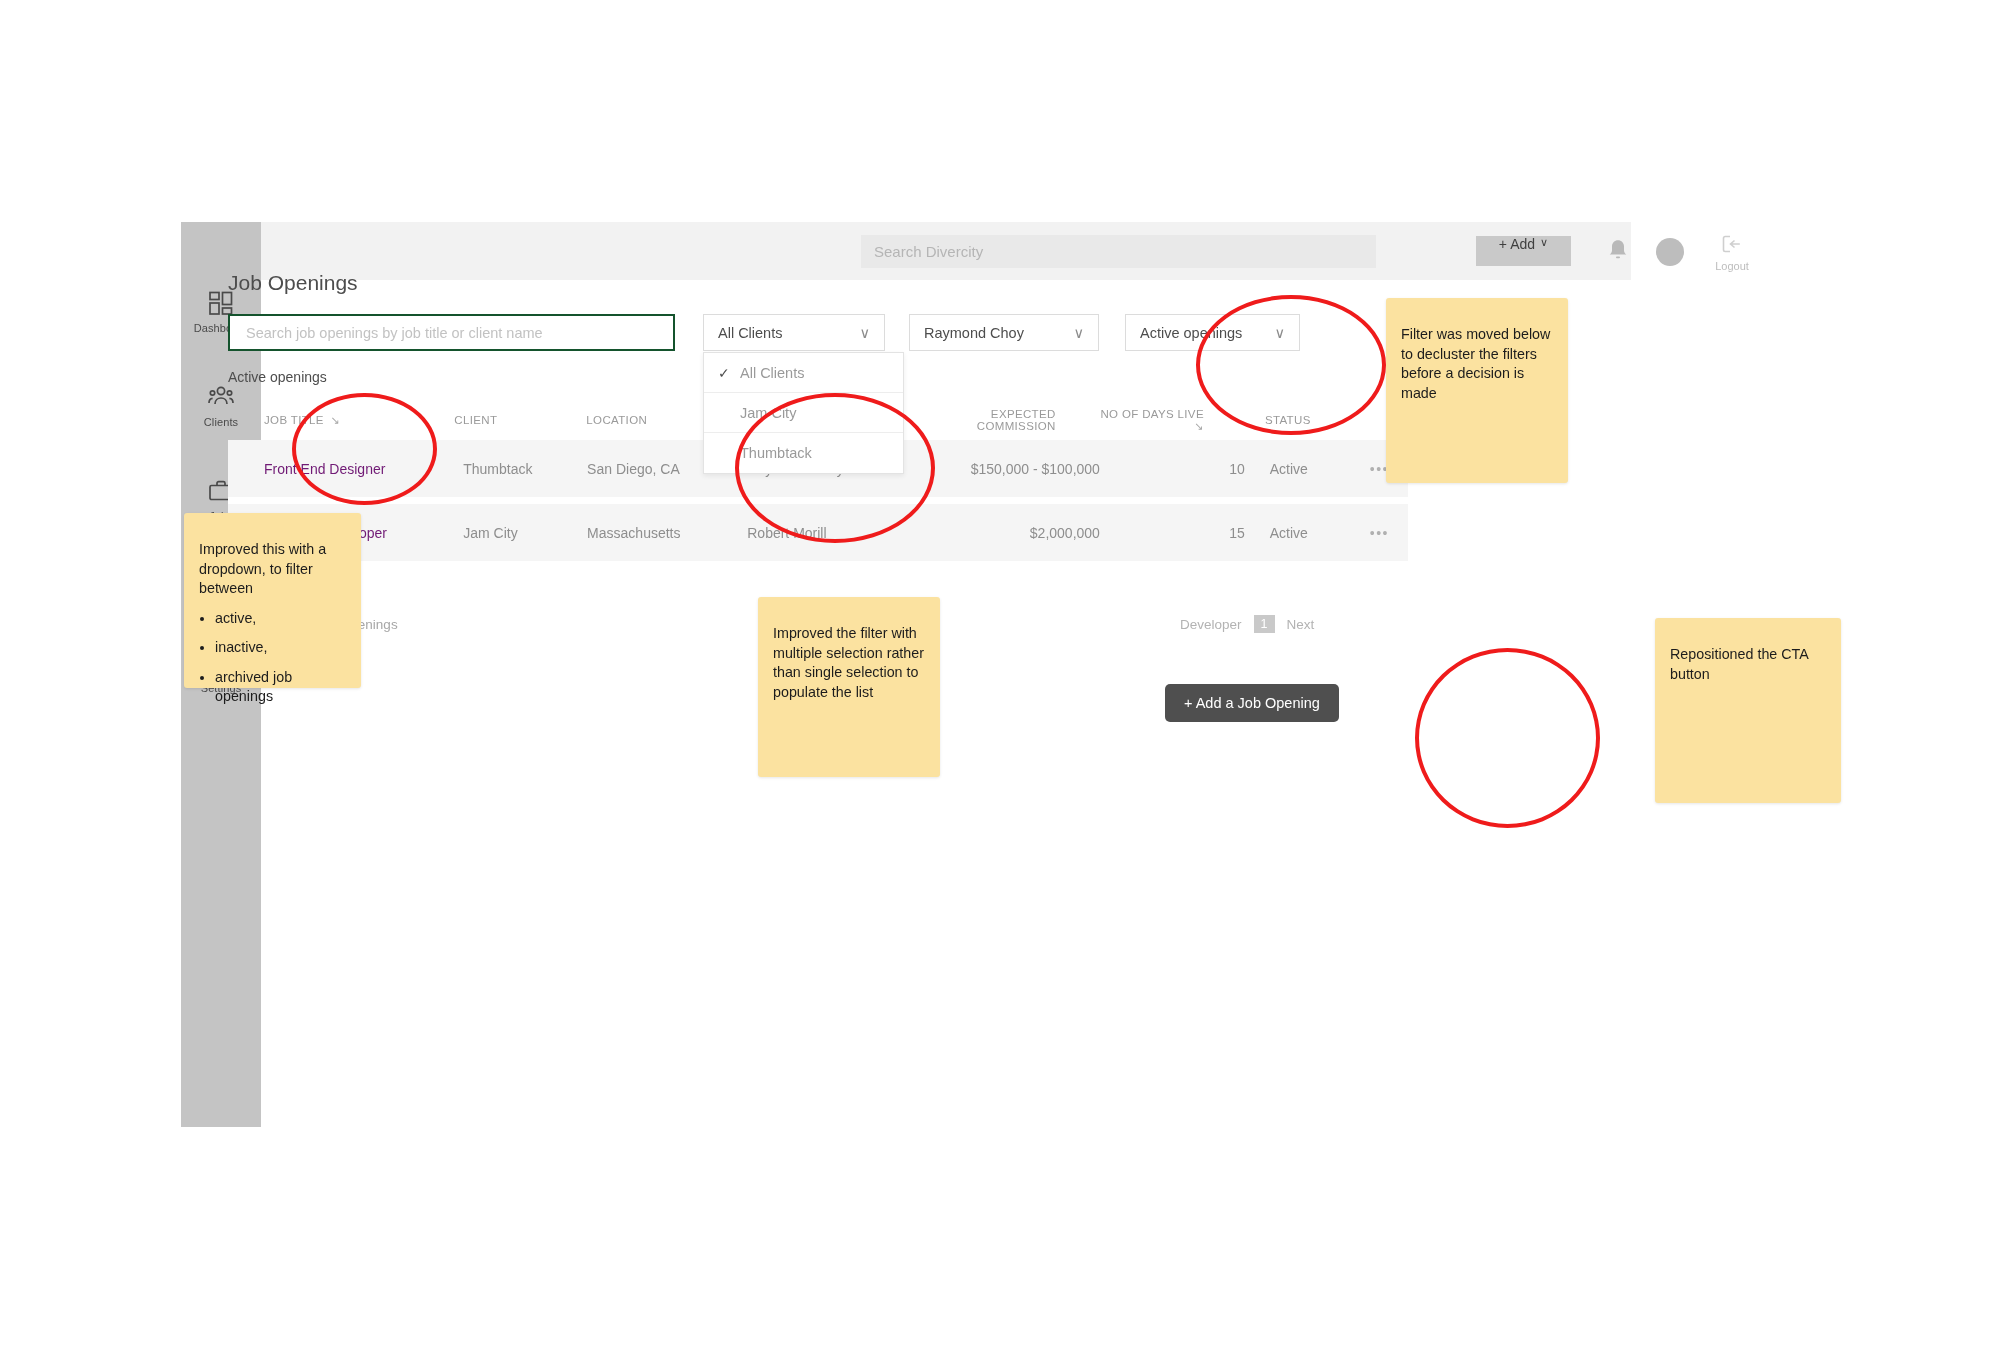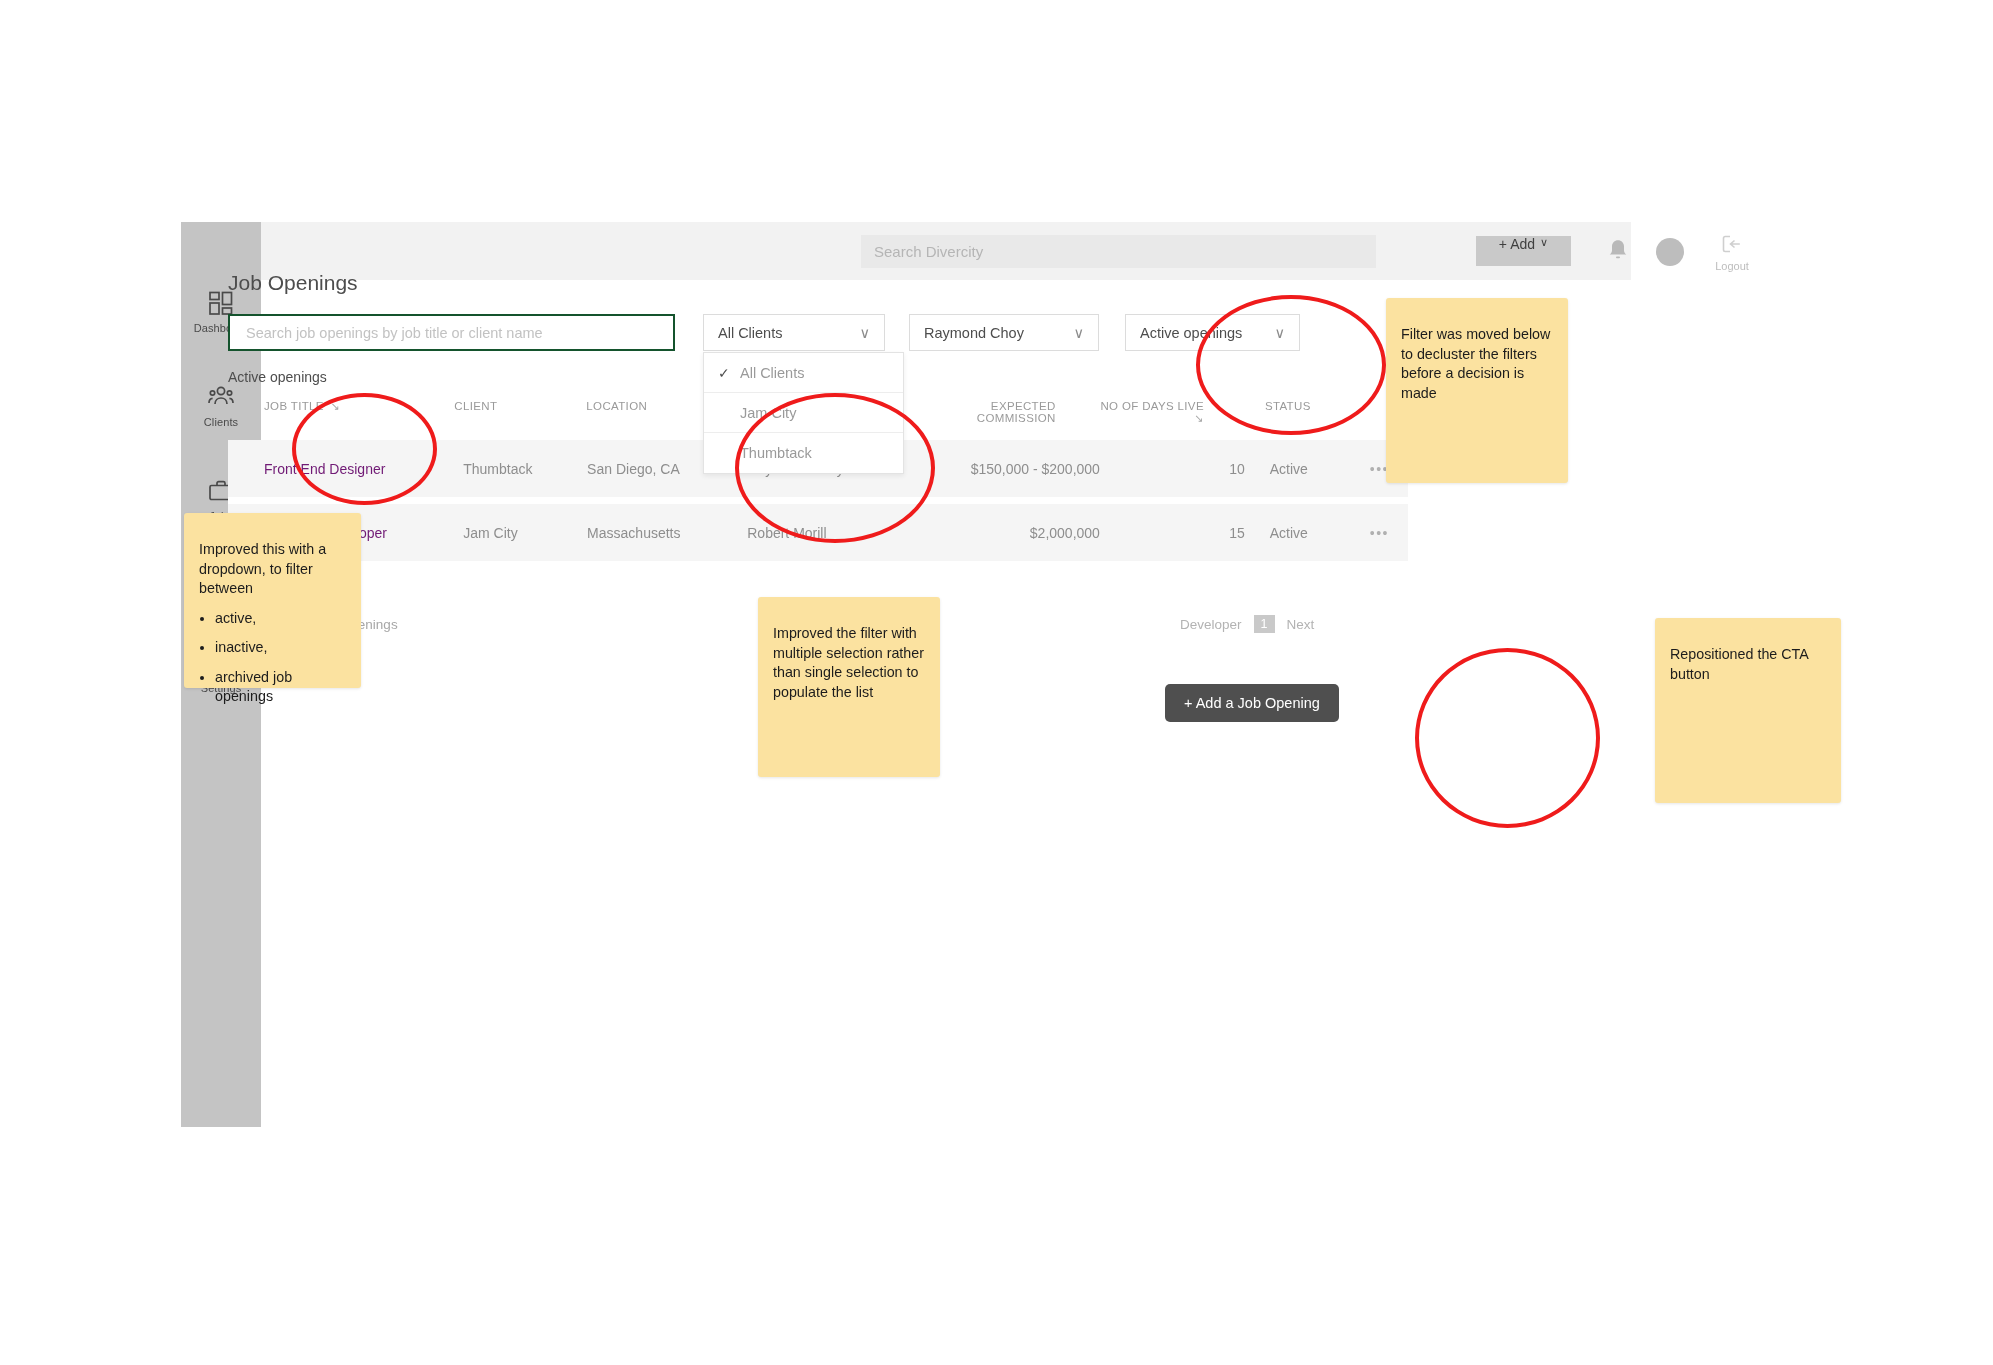--- a/index.html
+++ b/index.html
@@ -105,21 +105,21 @@
   .dd-item {
     height: 40px; display: flex; align-items: center;
     padding: 0 14px; font-size: 14.5px; color: #9a9a9a;
     border-bottom: 1px solid #ededed; cursor: pointer;
   }
   .dd-item:last-child { border-bottom: none; }
   .dd-check { width: 22px; color: #4d4d4d; font-size: 14px; }
 
   
   .tbl { position: absolute; left: 228px; top: 400px; width: 1180px; }
-  .tbl-head { display: flex; height: 40px; align-items: flex-start; gap: 36px; }
+  .tbl-head { display: flex; height: 40px; align-items: center; gap: 36px; }
   .tbl-head .th {
     font-size: 11.5px; color: #9a9a9a; letter-spacing: .35px;
   }
   .tbl-row {
     display: flex; height: 57px; align-items: center;
     background: #f5f5f5; font-size: 14px; color: #8e8e8e;
   }
   .tbl-row.alt { background: #f5f5f5; }
   .row-gap { height: 7px; background: #fff; }
   .c-title  { width: 245px; padding-left: 36px; }
@@ -318,21 +318,21 @@
       </div>
       <div class="th c-status">STATUS</div>
       <div class="th c-more"></div>
     </div>
 
     <div class="tbl-row">
       <div class="c-title">Front End Designer</div>
       <div class="c-client">Thumbtack</div>
       <div class="c-loc">San Diego, CA</div>
       <div class="c-contact">Raymond Choy</div>
-      <div class="c-comm">$150,000 - $200,000</div>
+      <div class="c-comm">$150,000 - $100,000</div>
       <div class="c-days">10</div>
       <div class="c-status">Active</div>
       <div class="c-more">•••</div>
     </div>
     <div class="row-gap"></div>
     <div class="tbl-row alt">
       <div class="c-title">Fullstack Developer</div>
       <div class="c-client">Jam City</div>
       <div class="c-loc">Massachusetts</div>
       <div class="c-contact">Robert Morill</div>

